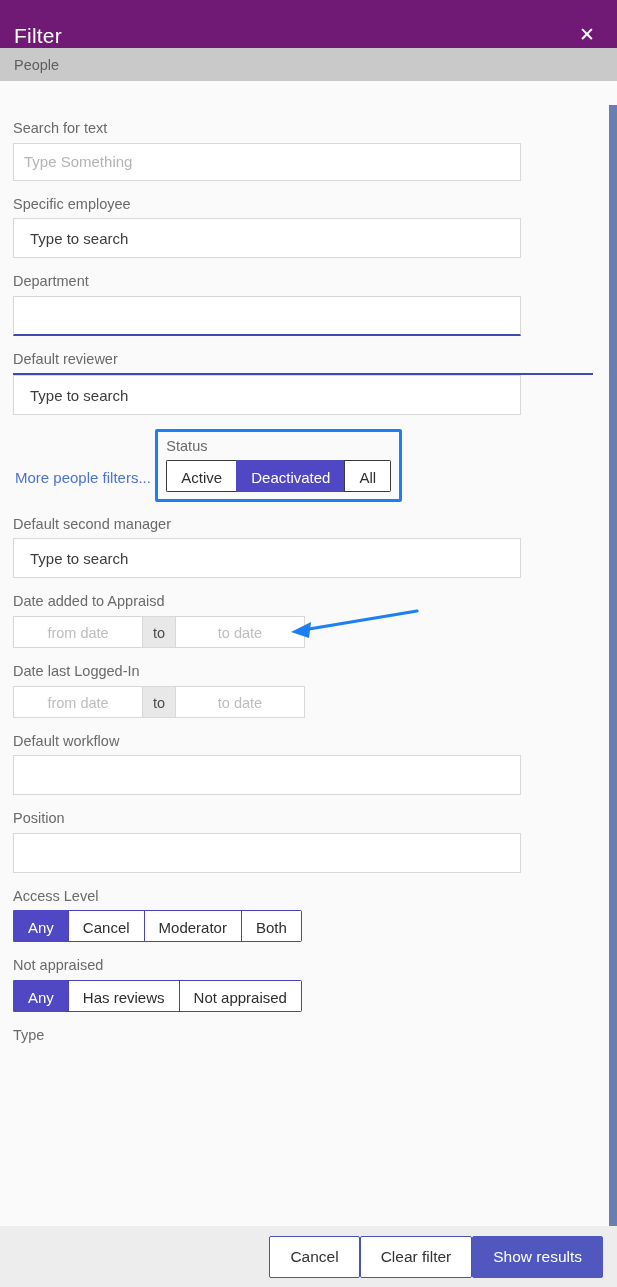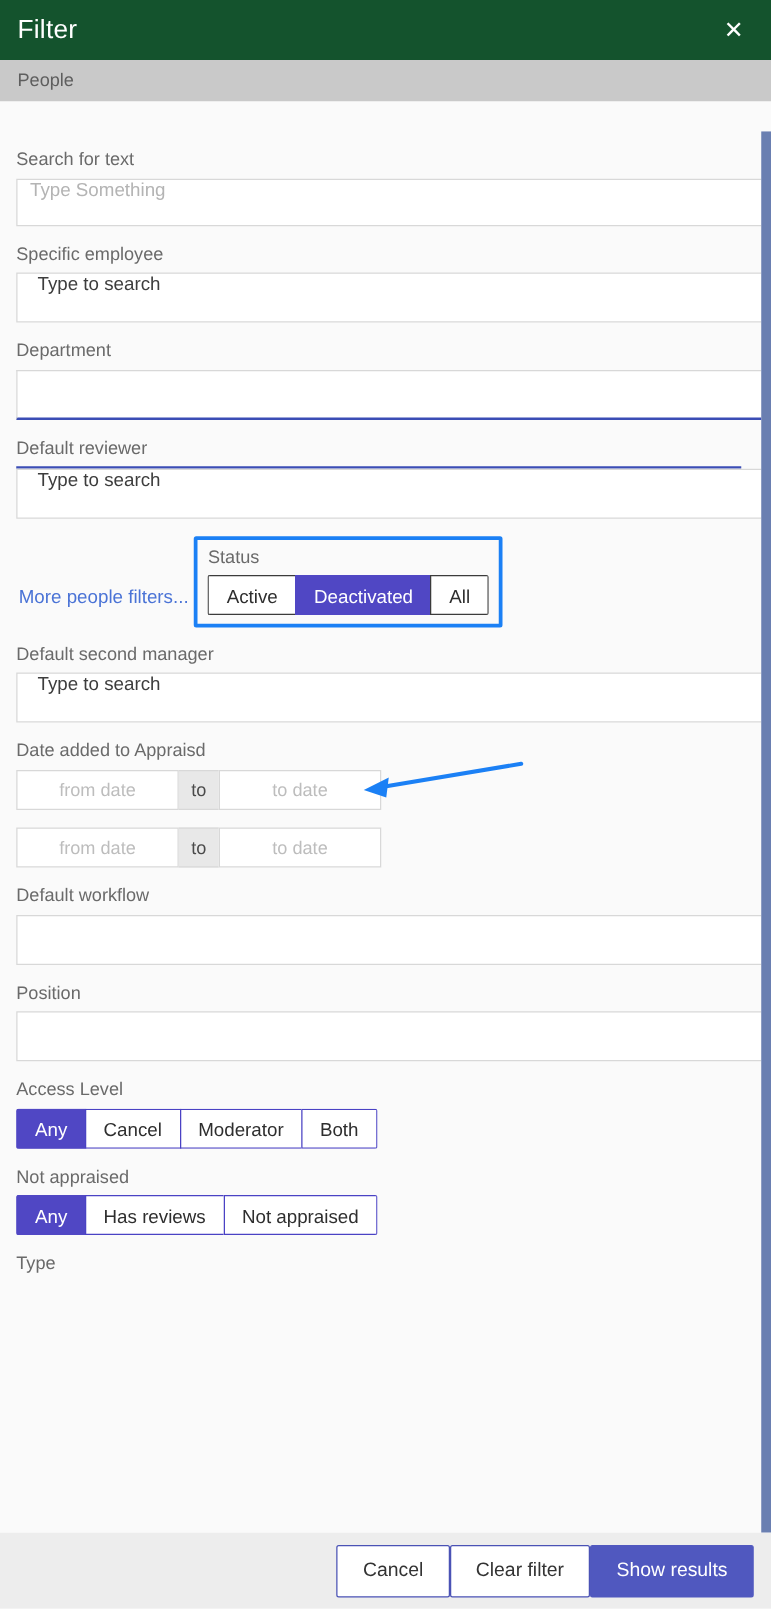--- a/index.html
+++ b/index.html
@@ -21,23 +21,23 @@
     inset: 0;
     display: flex;
     flex-direction: column;
     background: #fafafa;
   }
 
   
   .titlebar {
     height: 48px;
     min-height: 48px;
-    background: #14532d;
+    background: #701a75;
     display: flex;
-    align-items: center;
+    align-items: flex-end;
     justify-content: space-between;
     padding: 0 16px 0 14px;
     box-sizing: border-box;
   }
   .titlebar-title {
     color: #ffffff;
     font-size: 21px;
     letter-spacing: .2px;
   }
   .close-btn {
@@ -84,22 +84,22 @@
   .label {
     display: block;
     font-size: 14.5px;
     color: #6a6a6a;
     margin-bottom: 4px;
     line-height: 1.35;
   }
 
   .input {
     display: flex;
-    align-items: flex-start;
-    width: 605px;
+    align-items: center;
+    width: 508px;
     height: 38px;
     box-sizing: border-box;
     background: #ffffff;
     border: 1px solid #d8d8d8;
     border-radius: 0;
     padding: 0 10px;
     font-size: 15px;
   }
   .input.tall { height: 40px; }
   .input .ph-light { color: #b4b4b4; }
@@ -327,20 +327,21 @@
         <span class="label">Date added to Appraisd</span>
         <div class="daterange">
           <span class="dbox">from date</span>
           <span class="dsep">to</span>
           <span class="dbox">to date</span>
         </div>
       </div>
 
       
       <div class="field">
+        <span class="label">Date last Logged-In</span>
         <div class="daterange">
           <span class="dbox">from date</span>
           <span class="dsep">to</span>
           <span class="dbox">to date</span>
         </div>
       </div>
 
       
       <div class="field">
         <span class="label">Default workflow</span>

